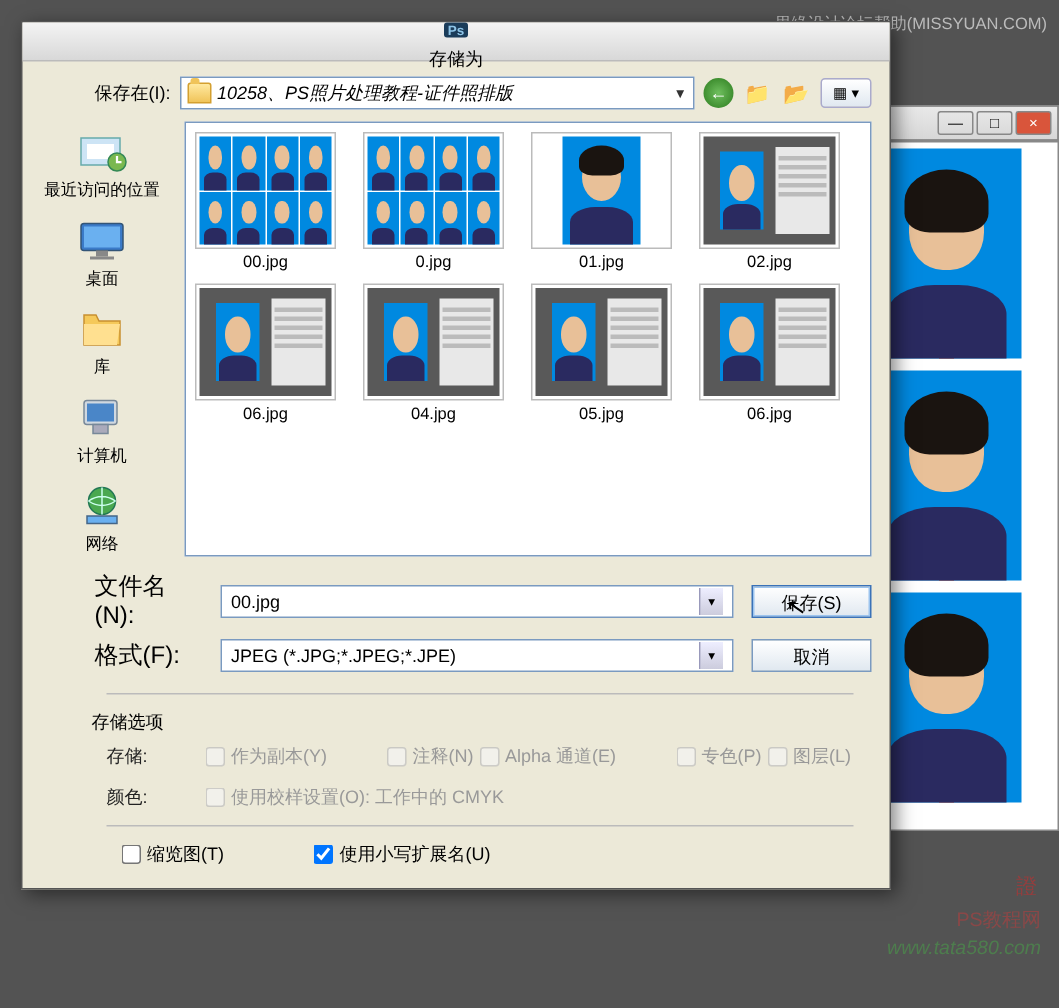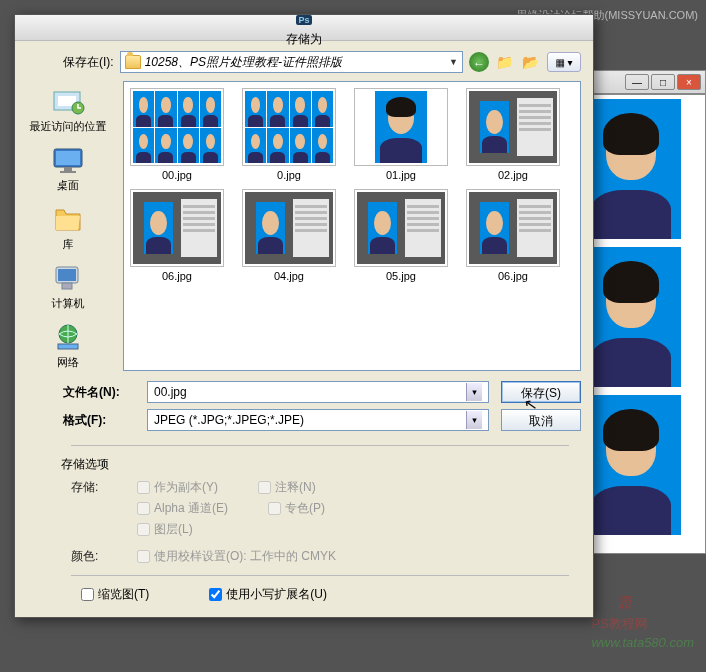--- a/index.html
+++ b/index.html
@@ -54,40 +54,40 @@
   .single-photo .hair2{position:absolute;left:22%;top:8%;width:56%;height:28%;background:#1a1410;border-radius:50% 50% 30% 30%;}
   .ps-shot { width:100%; height:100%; background:#595959; position:relative;}
   .ps-shot .canvas {position:absolute; left:12%; top:14%; width:34%; height:72%; background:#0089e0;}
   .ps-shot .canvas::before{content:"";position:absolute;left:22%;top:18%;width:56%;height:46%;background:#e8c098;border-radius:50%;}
   .ps-shot .canvas::after{content:"";position:absolute;left:8%;bottom:0;width:84%;height:32%;background:#2a2a60;border-radius:40% 40% 0 0;}
   .ps-shot .panel {position:absolute; right:4%; top:10%; width:42%; height:80%; background:#e8e8e8;}
   .ps-shot .panel::before{content:"";position:absolute;left:8%;top:10%;width:84%;height:6%;background:#bbb;box-shadow:0 6px 0 #bbb,0 12px 0 #bbb,0 18px 0 #bbb,0 24px 0 #bbb;}
 
   .form-rows { margin-top:10px; padding-left: 40px; display:flex; flex-direction:column; gap:6px;}
   .form-row { display:flex; align-items:center; gap:12px;}
-  .form-label { width:72px; font-size:12px;font-weight:bold;}
+  .form-label { width:72px; font-size:16px;}
   .combo { flex:1; height:22px; border:1px solid #7a9ac0; background:#fff; display:flex; align-items:center; padding:0 6px; font-size:12px;}
   .combo .drop { margin-left:auto; width:16px; height:18px; background:linear-gradient(#eef,#ccd); border-left:1px solid #99b; display:flex;align-items:center;justify-content:center;font-size:9px;}
   .action-btn { width:80px; height:22px; border:1px solid #7a9ac0; background:linear-gradient(#fff,#e0e8f0); font-size:12px; display:flex;align-items:flex-end;justify-content:center; cursor:pointer;}
   .action-btn.primary { border:1px solid #3a72b8; box-shadow: inset 0 0 0 1px #9cc4ee; }
   .cursor { position:absolute; font-size:16px; color:#000; transform:rotate(-10deg);}
 
   .options { margin:14px 12px 0 48px; }
   .opt-group { display:flex; gap:10px; margin-bottom:10px;}
   .opt-label { width:56px; font-size:12px; color:#222;}
-  .opt-body { flex:1; display:flex; flex-direction:column; gap:4px;}
+  .opt-body { flex:1; display:flex; flex-direction:row; gap:4px;}
   .opt-row { display:flex; gap:40px;}
   .chk { display:flex; align-items:center; gap:4px; font-size:12px;}
   .chk input { width:13px; height:13px;}
   .disabled { color:#999;}
   .hr { border:none; border-top:1px solid #bbb; margin:6px 0 10px 0;}
   .bottom-row { display:flex; gap:60px; padding-left:10px;}
 
   .watermark {position:absolute; right:8px; top:8px; color:#bbb; font-size:11px;}
-  .wm2 {position:absolute; right:12px; bottom:22px; color:#b04040; font-size:13px; font-family:cursive; opacity:0.6; display:flex; flex-direction:column; align-items:flex-start; gap:2px;}
+  .wm2 {position:absolute; right:12px; bottom:33px; color:#b04040; font-size:13px; font-family:cursive; opacity:0.6; display:flex; flex-direction:column; align-items:flex-end; gap:2px;}
   .seal {width:44px;height:60px; color:#c03030; font-size:14px; writing-mode:vertical-rl; text-align:center;}
 </style>
 </head>
 <body>
 
 <div class="watermark">思缘设计论坛帮助(MISSYUAN.COM)</div>
 
 <div class="bg-window">
   <div class="bg-window-header">
     <div class="bg-btn">—</div>

